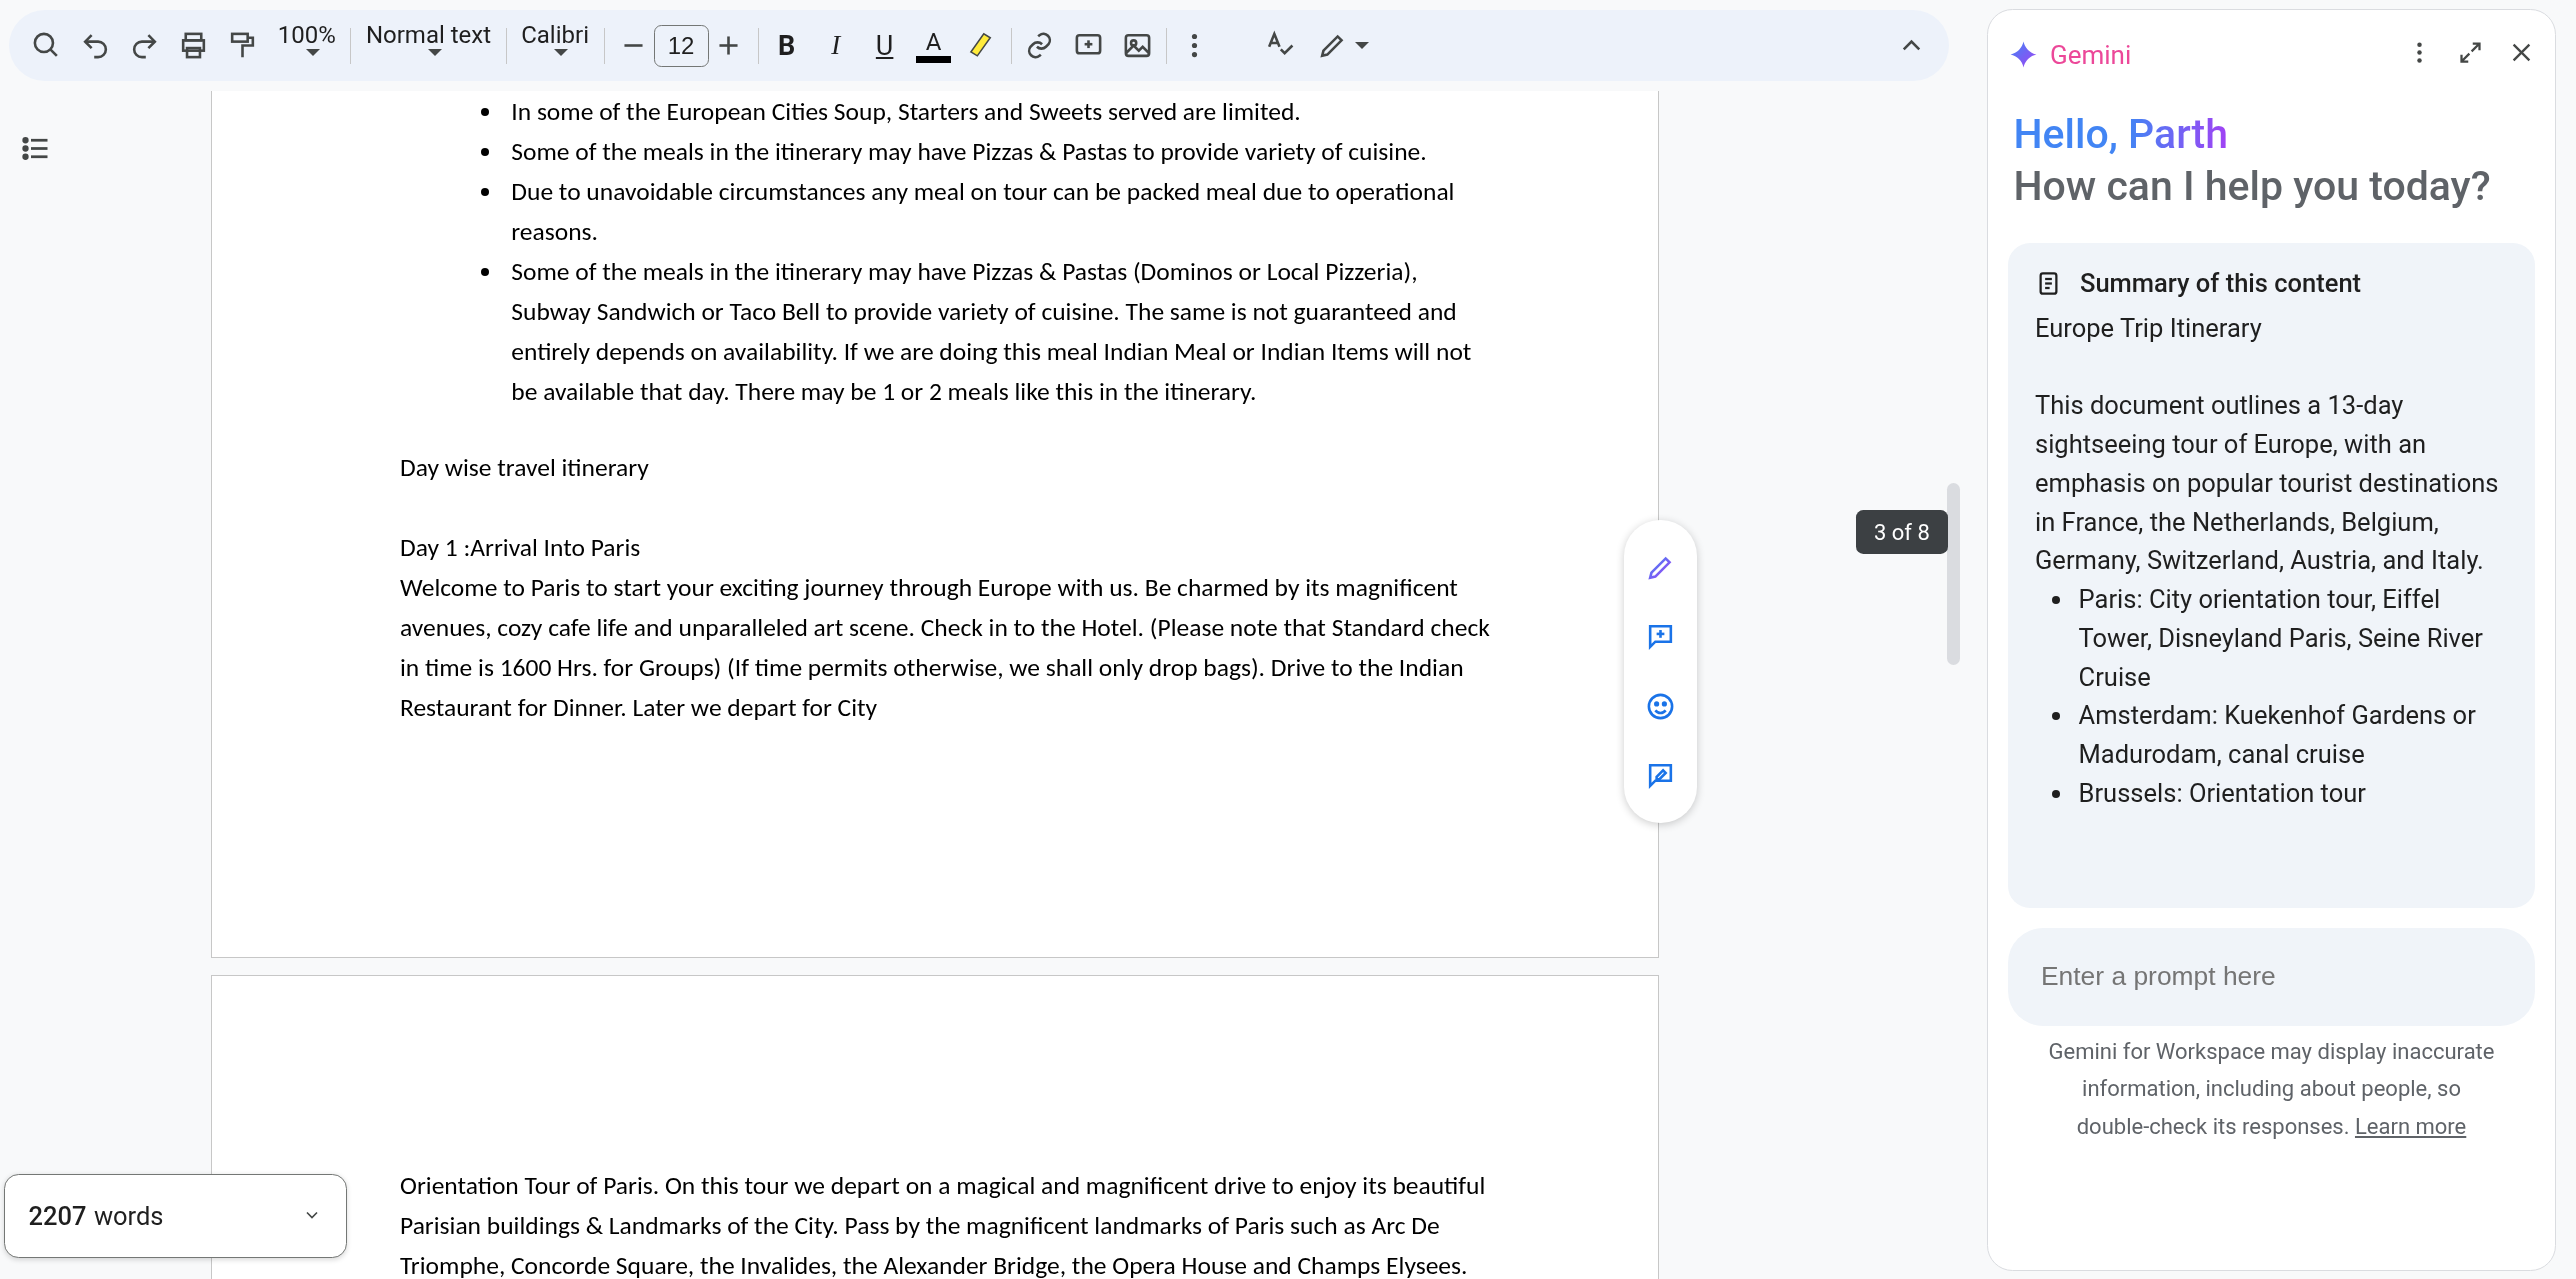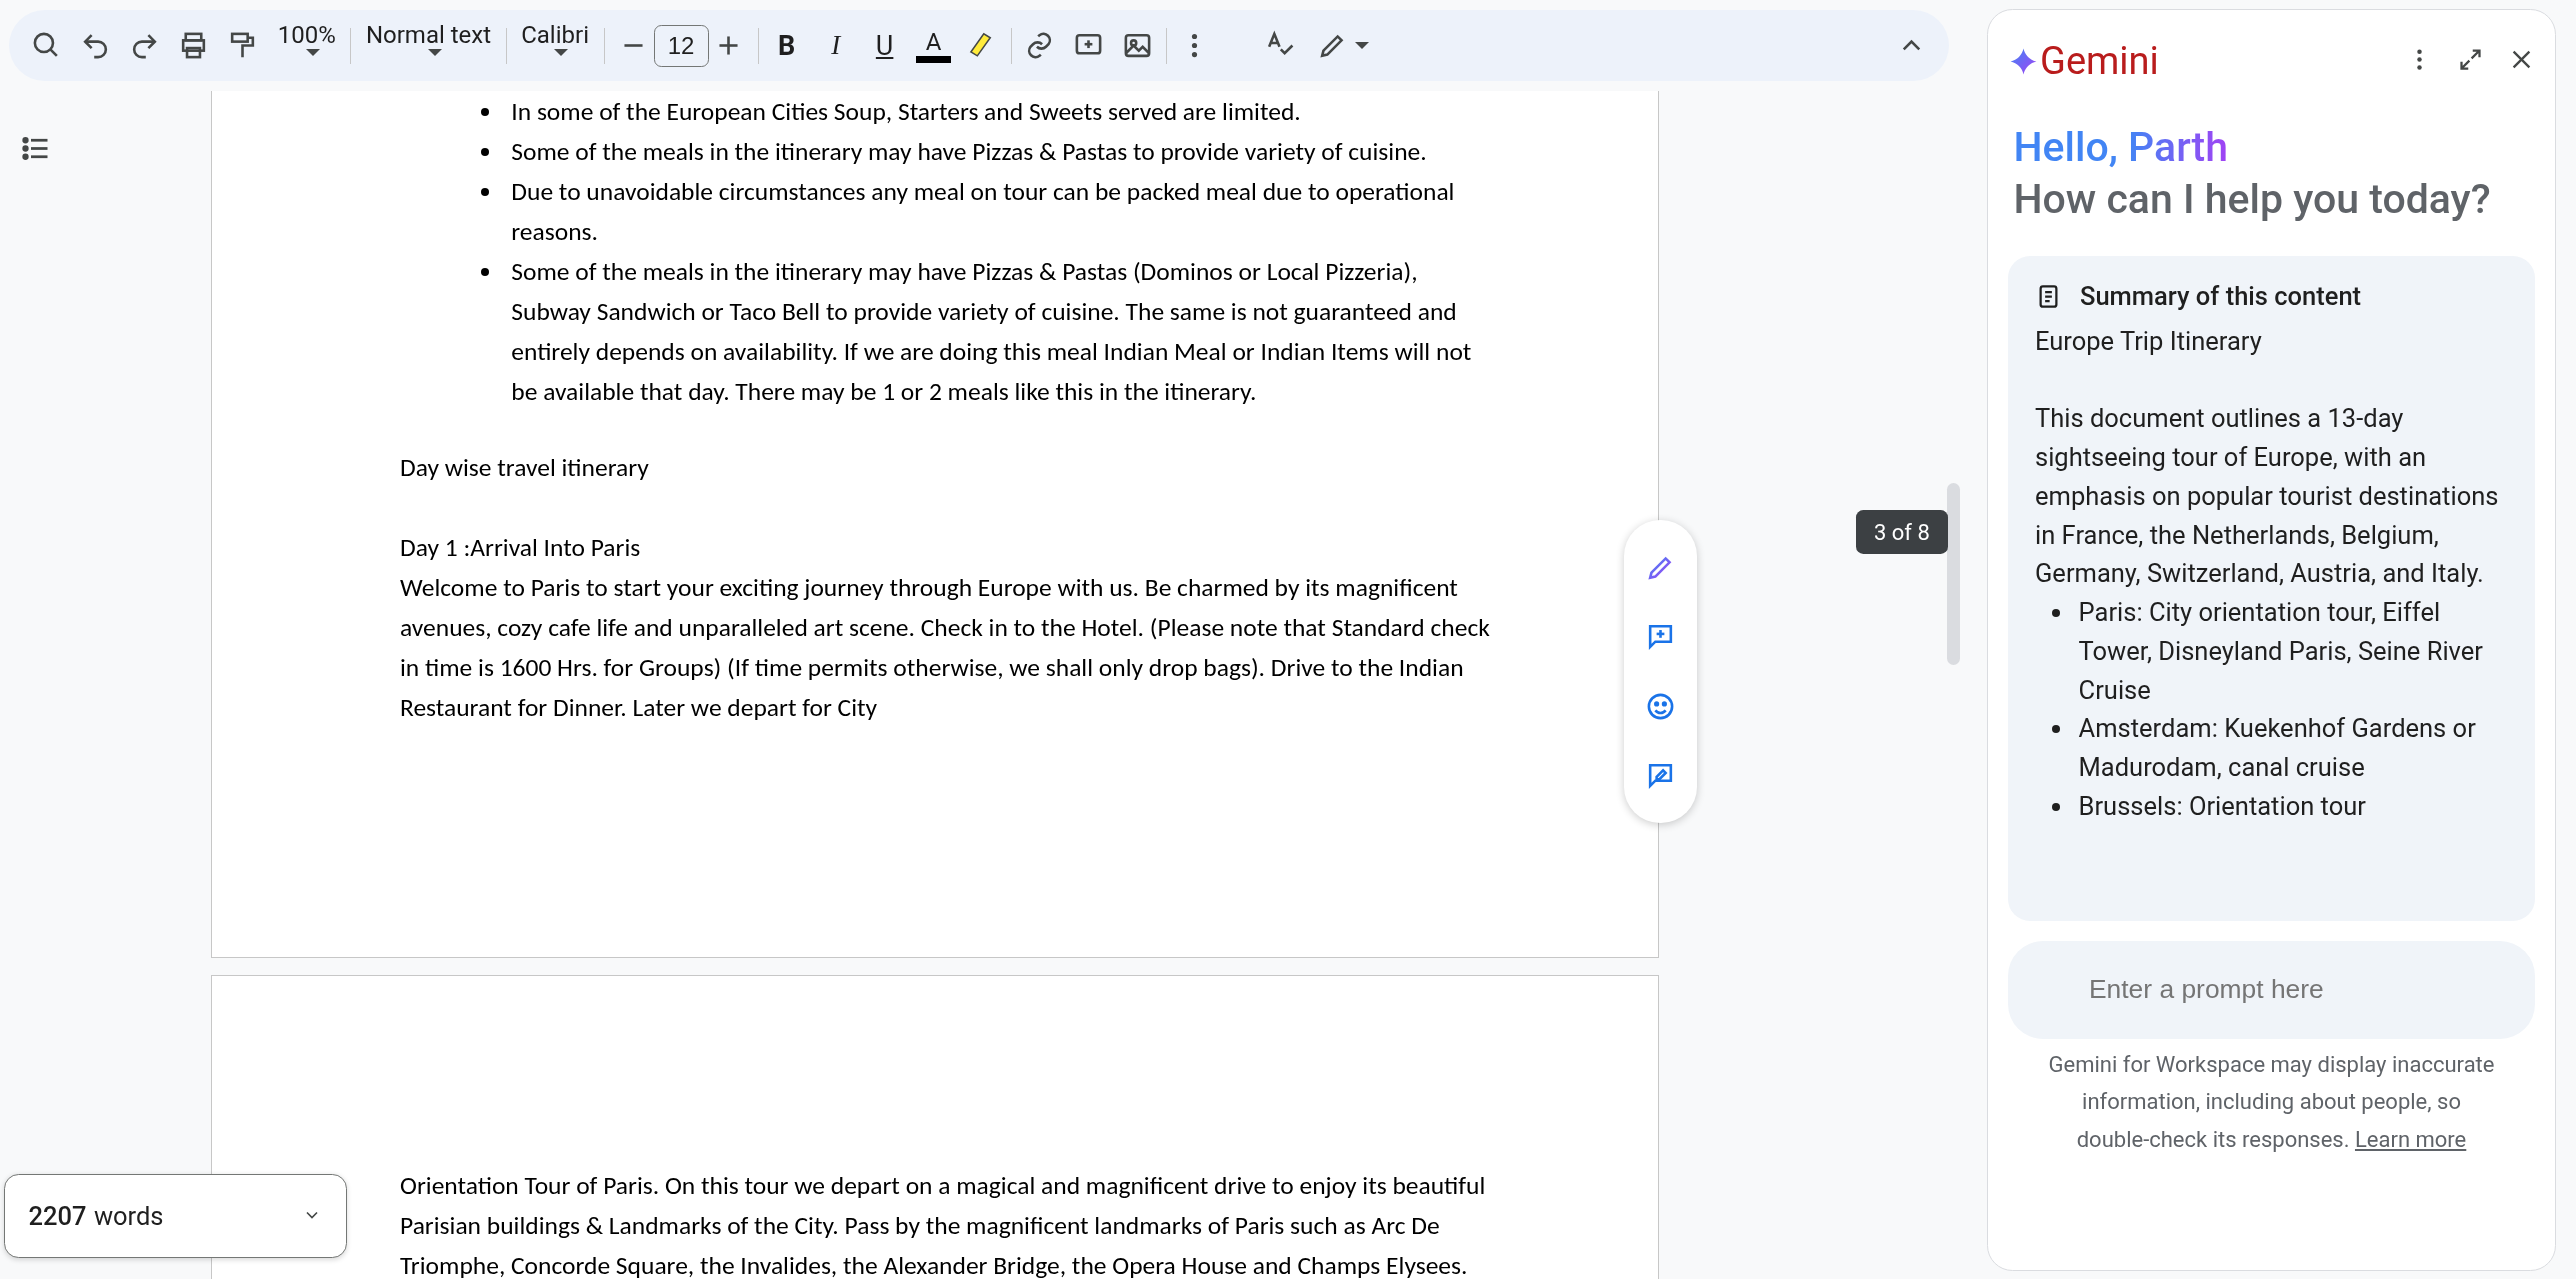--- a/index.html
+++ b/index.html
@@ -141,21 +141,21 @@
       width:569px; height:1262px;
       background:#fff;
       border:0.9px solid #dadce0;
       border-radius:25.5px;
       display:flex; flex-direction:column;
       padding:29px 20px 24px 20px;
     }
     .gem-head{
       display:flex; align-items:center;
     }
-    .gem-title{ font-size:38px; color:#b91c1c; margin-left:1px; }
+    .gem-title{ font-size:26px; color:#ec4899; margin-left:11px; }
     .gem-head-right{ margin-left:auto; display:flex; align-items:center; gap:24px; }
     .gem-hello{
       margin-top:40px;
       padding:0 5.5px;
     }
     .gem-hello-1{ font-size:41px; font-weight:500; }
     .gem-hello-1 .p1{ color:#4285f4; }
     .gem-hello-1 .p2{ background: linear-gradient(90deg,#4285f4,#a142f4); -webkit-background-clip:text; background-clip:text; color:transparent; }
     .gem-hello-2{ font-size:41px; color:#5f6368; font-weight:500; margin-top:3.6px; line-height:1.18;}
     .gem-card{
@@ -174,21 +174,21 @@
     .gem-list li{ padding-left:3.6px; list-style:disc; }
     .gem-input{
       margin-top:20px;
       background:#f0f4f9;
       border-radius:35px;
       height:98px;
       display:flex; align-items:center;
       padding:0 33px;
     }
     .gem-input input{
-      border:none; background:transparent; font-size:26.4px; color:#b91c1c; width:100%; outline:none;margin-left:48px;
+      border:none; background:transparent; font-size:26.4px; color:#b91c1c; width:100%; outline:none;
     }
     .gem-disclaimer{
       margin-top:7px; text-align:center; font-size:22px; color:#5f6368; line-height:1.7;
       padding:0 36px;
     }
     .gem-disclaimer a{ color:#5f6368; text-decoration:underline; cursor:pointer; }
     
     .word-count{
       position:absolute; left:3.6px; top:1174px;
       width:343px; height:84px;

